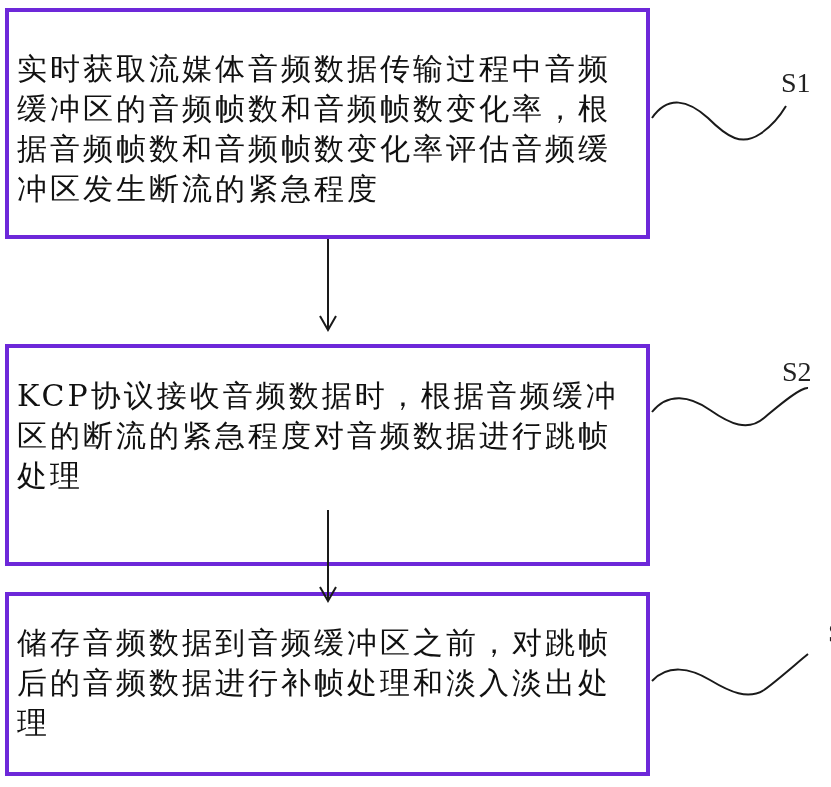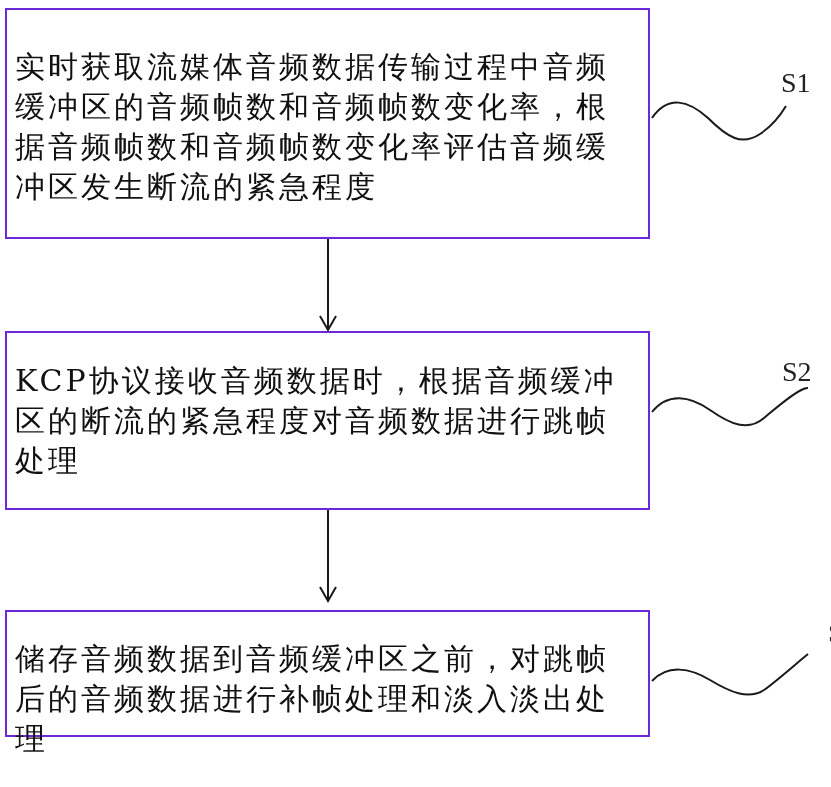--- a/index.html
+++ b/index.html
@@ -1,30 +1,30 @@
 <!DOCTYPE html>
 <html><head>
 <meta charset="utf-8">
 <style>
   html, body { margin:0; padding:0; background:#ffffff; }
   body { width:831px; height:787px; position:relative; overflow:hidden; }
   .box {
     position:absolute; left:5px; width:645px;
-    border:2px solid #6d28d9; box-sizing:border-box; background:#fff;
+    border:4px solid #6d28d9; box-sizing:border-box; background:#fff;
   }
   .box-text {
     position:absolute; left:8px; right:14px;
     font-family:"DejaVu Serif", serif; font-size:30px; line-height:40px;
     color:#111; letter-spacing:3px; white-space:normal; word-break:break-all;
   }
   #box1 { top:8px; height:231px; }
   #box1 .box-text { top:37px; }
-  #box2 { top:331px; height:179px; }
+  #box2 { top:344px; height:222px; }
   #box2 .box-text { top:28px; }
-  #box3 { top:610px; height:127px; }
+  #box3 { top:592px; height:184px; }
   #box3 .box-text { top:27px; }
   .step-label {
     position:absolute; font-family:Liberation Serif, serif; font-size:28px; color:#222;
   }
   #label-s1 { left:781px; top:67px; }
   #label-s2 { left:782px; top:356px; }
   #label-s3 { left:796px; top:617px;margin-left:32px; }
   svg.overlay { position:absolute; left:0; top:0; width:831px; height:787px; pointer-events:none; }
 </style>
 </head>

